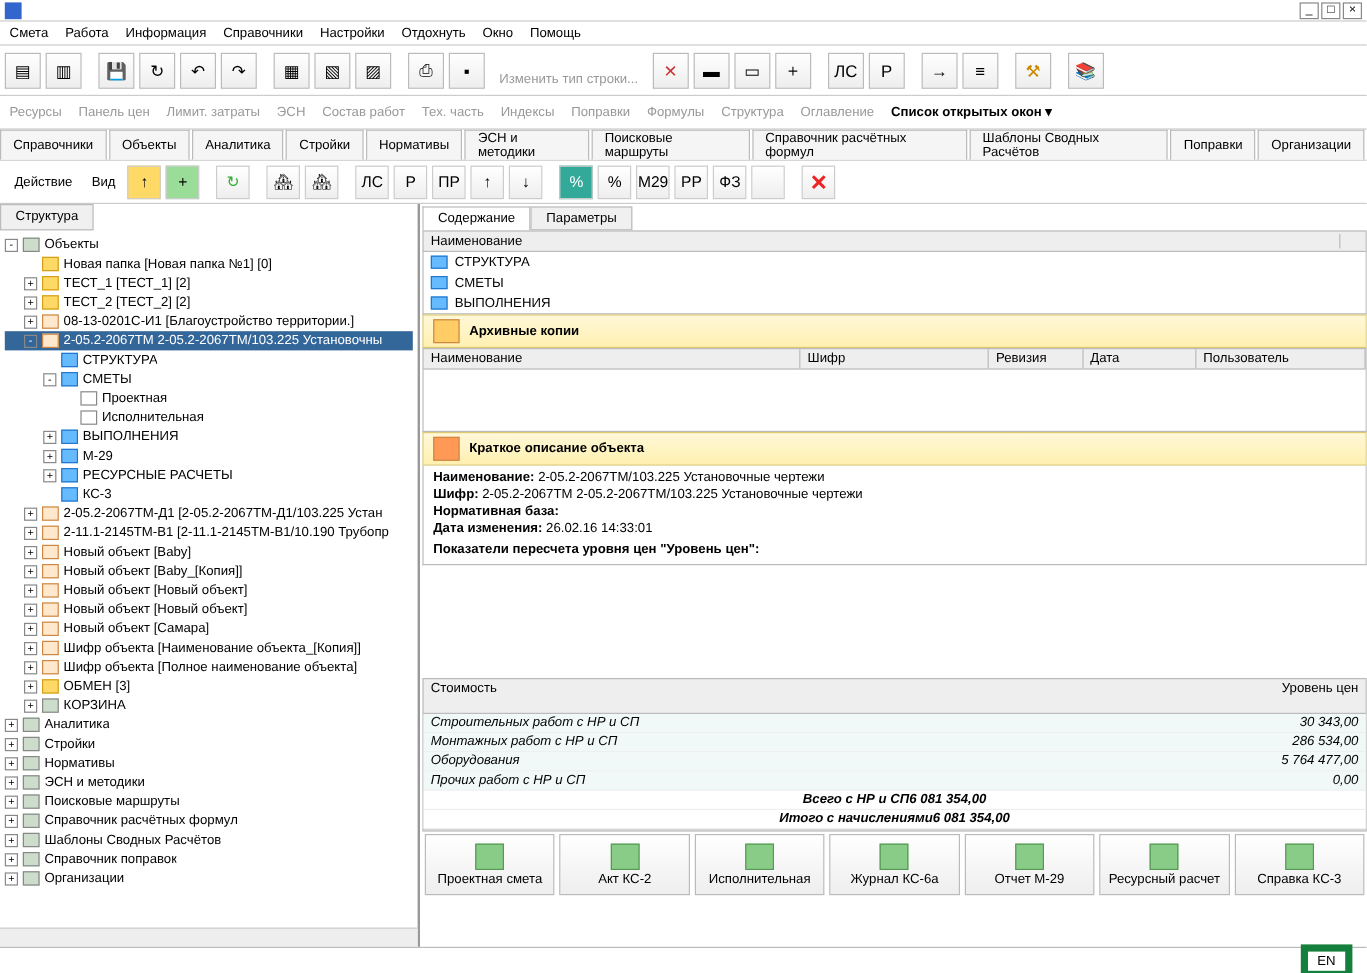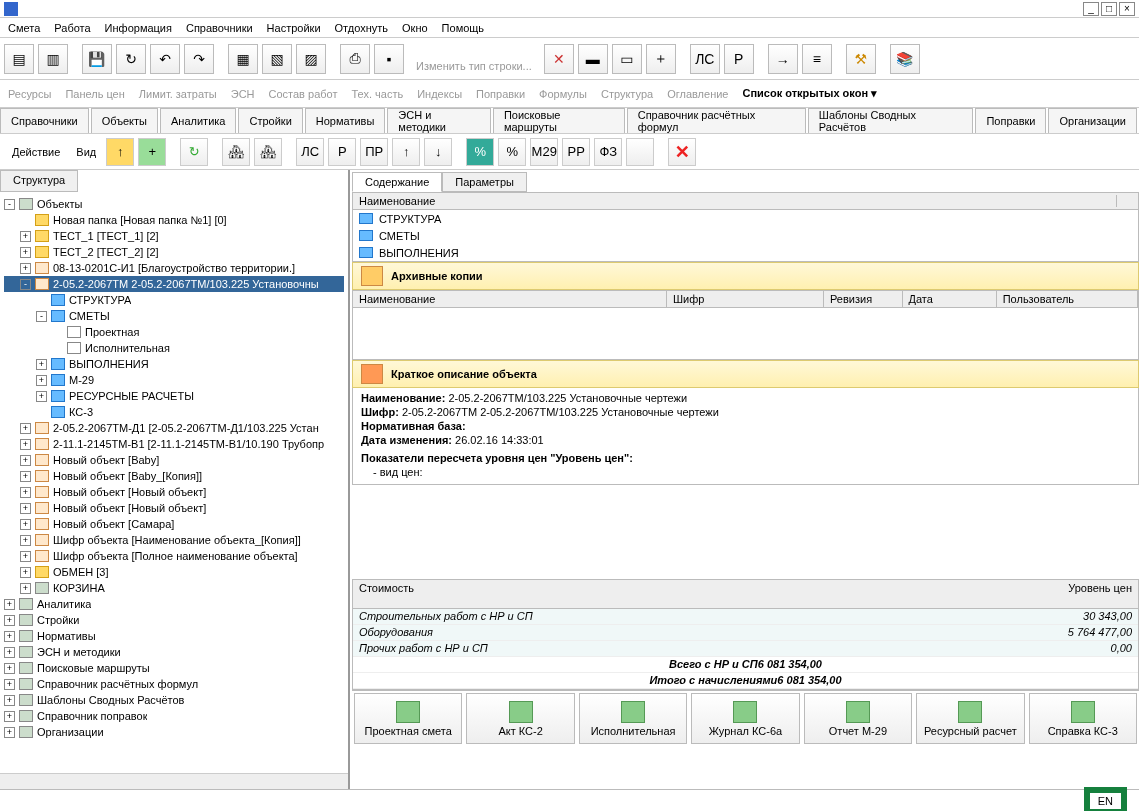--- a/index.html
+++ b/index.html
@@ -401,35 +401,38 @@
     <div class="section-banner">
       <div class="banner-ico house"></div>
       <span>Краткое описание объекта</span>
     </div>
     <div class="desc-body">
       <div class="drow"><span class="lbl">Наименование:</span> <span>2-05.2-2067ТМ/103.225 Установочные чертежи</span></div>
       <div class="drow"><span class="lbl">Шифр:</span> <span>2-05.2-2067ТМ 2-05.2-2067ТМ/103.225 Установочные чертежи</span></div>
       <div class="drow"><span class="lbl">Нормативная база:</span> <span></span></div>
       <div class="drow"><span class="lbl">Дата изменения:</span> <span>26.02.16 14:33:01</span></div>
       <div class="drow" style="margin-top:6px"><span class="lbl">Показатели пересчета уровня цен "Уровень цен":</span></div>
-      <div class="drow" style="padding-left:12px"><span>- вид цен:</span></div>
     </div>
 
     <div class="spacer"></div>
 
     <div class="cost-header">
       <span>Стоимость</span>
       <span>Уровень цен</span>
     </div>
     <div class="cost-table" id="cost-table">
         <div class="crow">
           <span>Строительных работ с НР и СП</span>
           <span>30 343,00</span>
         </div>
         <div class="crow">
+          <span>Монтажных работ с НР и СП</span>
+          <span>286 534,00</span>
+        </div>
+        <div class="crow">
           <span>Оборудования</span>
           <span>5 764 477,00</span>
         </div>
         <div class="crow">
           <span>Прочих работ с НР и СП</span>
           <span>0,00</span>
         </div>
         <div class="crow total">
           <span>Всего с НР и СП</span>
           <span>6 081 354,00</span>

